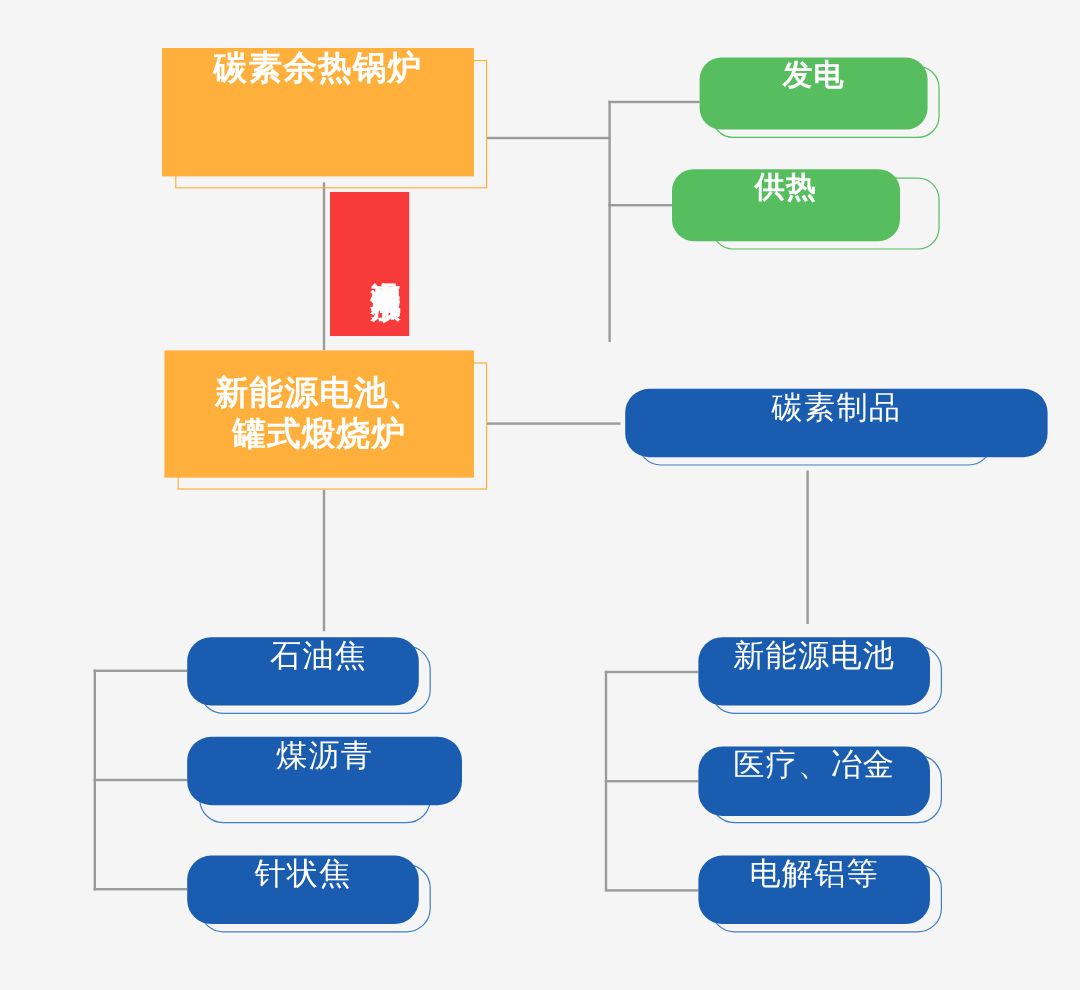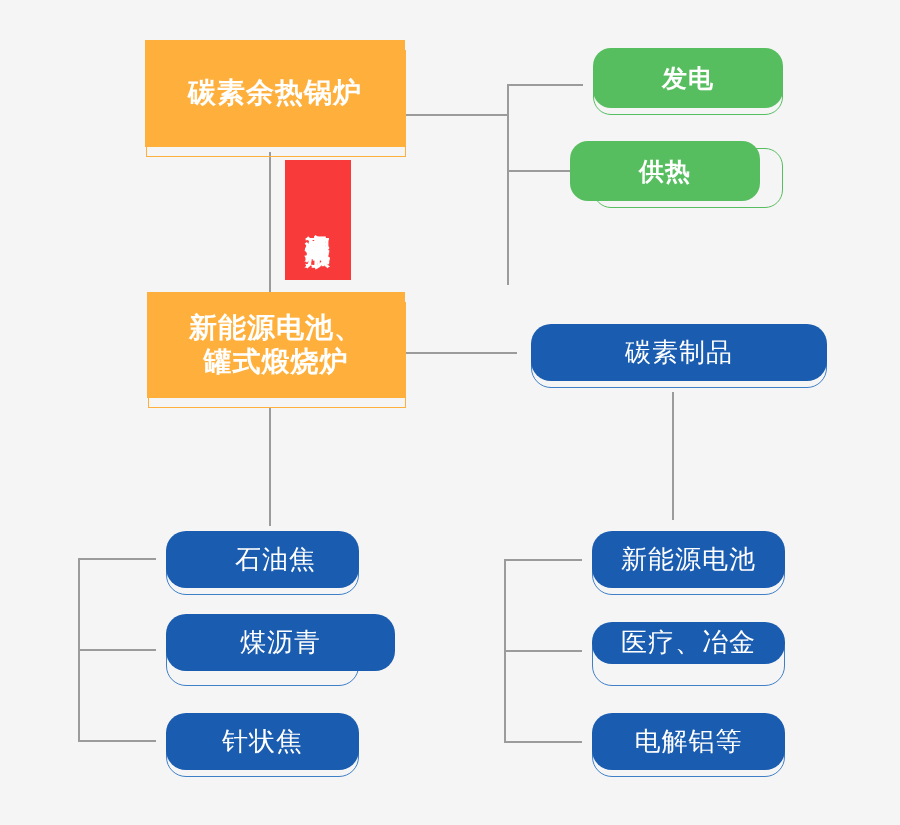--- a/index.html
+++ b/index.html
@@ -19,28 +19,26 @@
     width: 900px;
     height: 825px;
     background: #f5f5f5;
   }
 
   
   .node {
     position: absolute;
     box-sizing: border-box;
     display: flex;
-    align-items: center;
     justify-content: center;
     text-align: center;
     color: #ffffff;
     line-height: 1.22;
     letter-spacing: 1px;
     z-index: 3;
-    margin-left: 10px;
   }
   
   .frame {
     position: absolute;
     box-sizing: border-box;
     background: transparent;
     z-index: 2;
   }
 
   
@@ -152,21 +150,21 @@
   <div class="node green" style="left:583px; top:48px; width:190px; height:60px;">
     <span>发电</span>
   </div>
 
   <div class="frame green-frame" style="left:593px; top:148px; width:190px; height:60px;"></div>
   <div class="node green" style="left:560px; top:141px; width:190px; height:60px;">
     <span>供热</span>
   </div>
 
   <div class="frame blue-frame" style="left:531px; top:331px; width:296px; height:57px;"></div>
-  <div class="node blue" style="left:521px; top:324px; width:296px; height:57px;">
+  <div class="node blue" style="left:521px; top:324px; width:352px; height:57px;">
     <span>碳素制品</span>
   </div>
 
   <div class="frame blue-frame" style="left:166px; top:538px; width:193px; height:57px;"></div>
   <div class="node blue" style="left:156px; top:531px; width:193px; height:57px;padding-left:26px;">
     <span>石油焦</span>
   </div>
 
   <div class="frame blue-frame" style="left:166px; top:629px; width:193px; height:57px;"></div>
   <div class="node blue" style="left:156px; top:614px; width:229px; height:57px;">
@@ -177,21 +175,21 @@
   <div class="node blue" style="left:156px; top:713px; width:193px; height:57px;">
     <span>针状焦</span>
   </div>
 
   <div class="frame blue-frame" style="left:592px; top:538px; width:193px; height:57px;"></div>
   <div class="node blue" style="left:582px; top:531px; width:193px; height:57px;">
     <span>新能源电池</span>
   </div>
 
   <div class="frame blue-frame" style="left:592px; top:629px; width:193px; height:57px;"></div>
-  <div class="node blue" style="left:582px; top:622px; width:193px; height:42px;">
+  <div class="node blue" style="left:582px; top:622px; width:193px; height:58px;">
     <span>医疗、冶金</span>
   </div>
 
   <div class="frame blue-frame" style="left:592px; top:720px; width:193px; height:57px;"></div>
   <div class="node blue" style="left:582px; top:713px; width:193px; height:57px;">
     <span>电解铝等</span>
   </div>
 
 </div>
 

